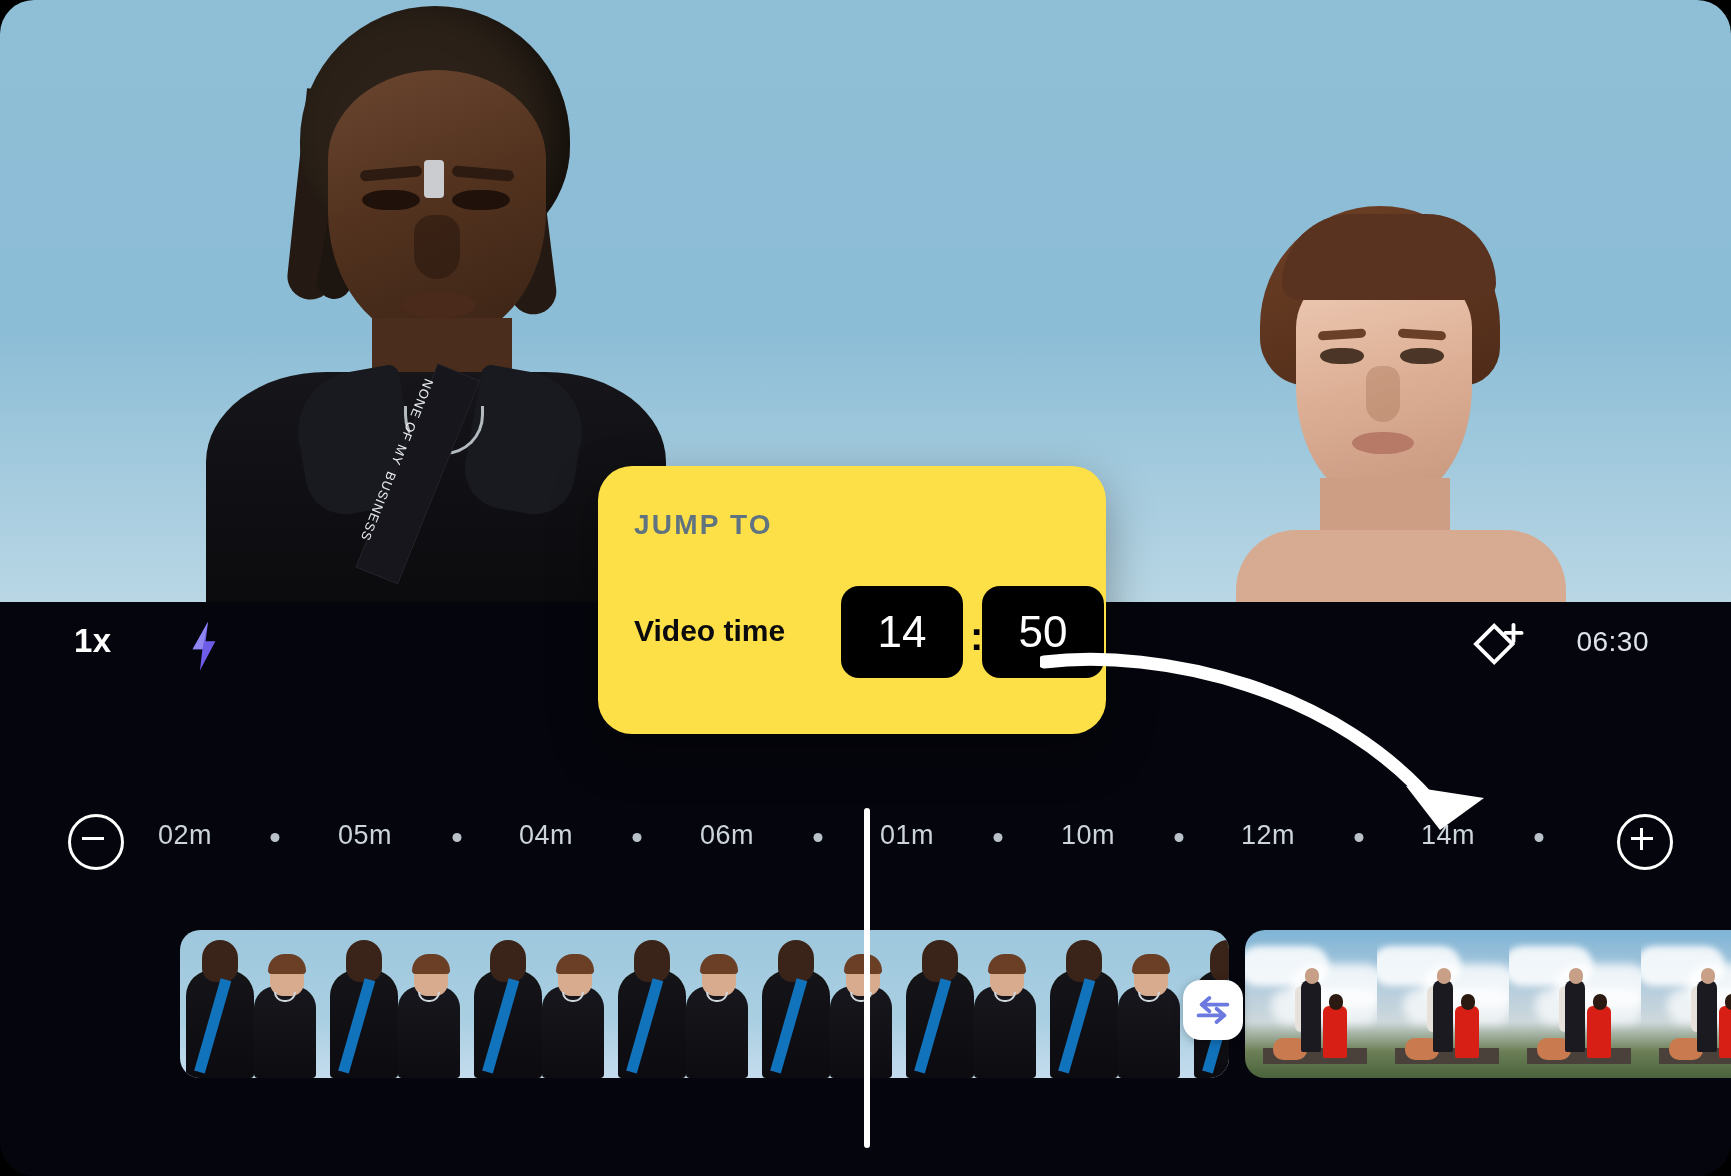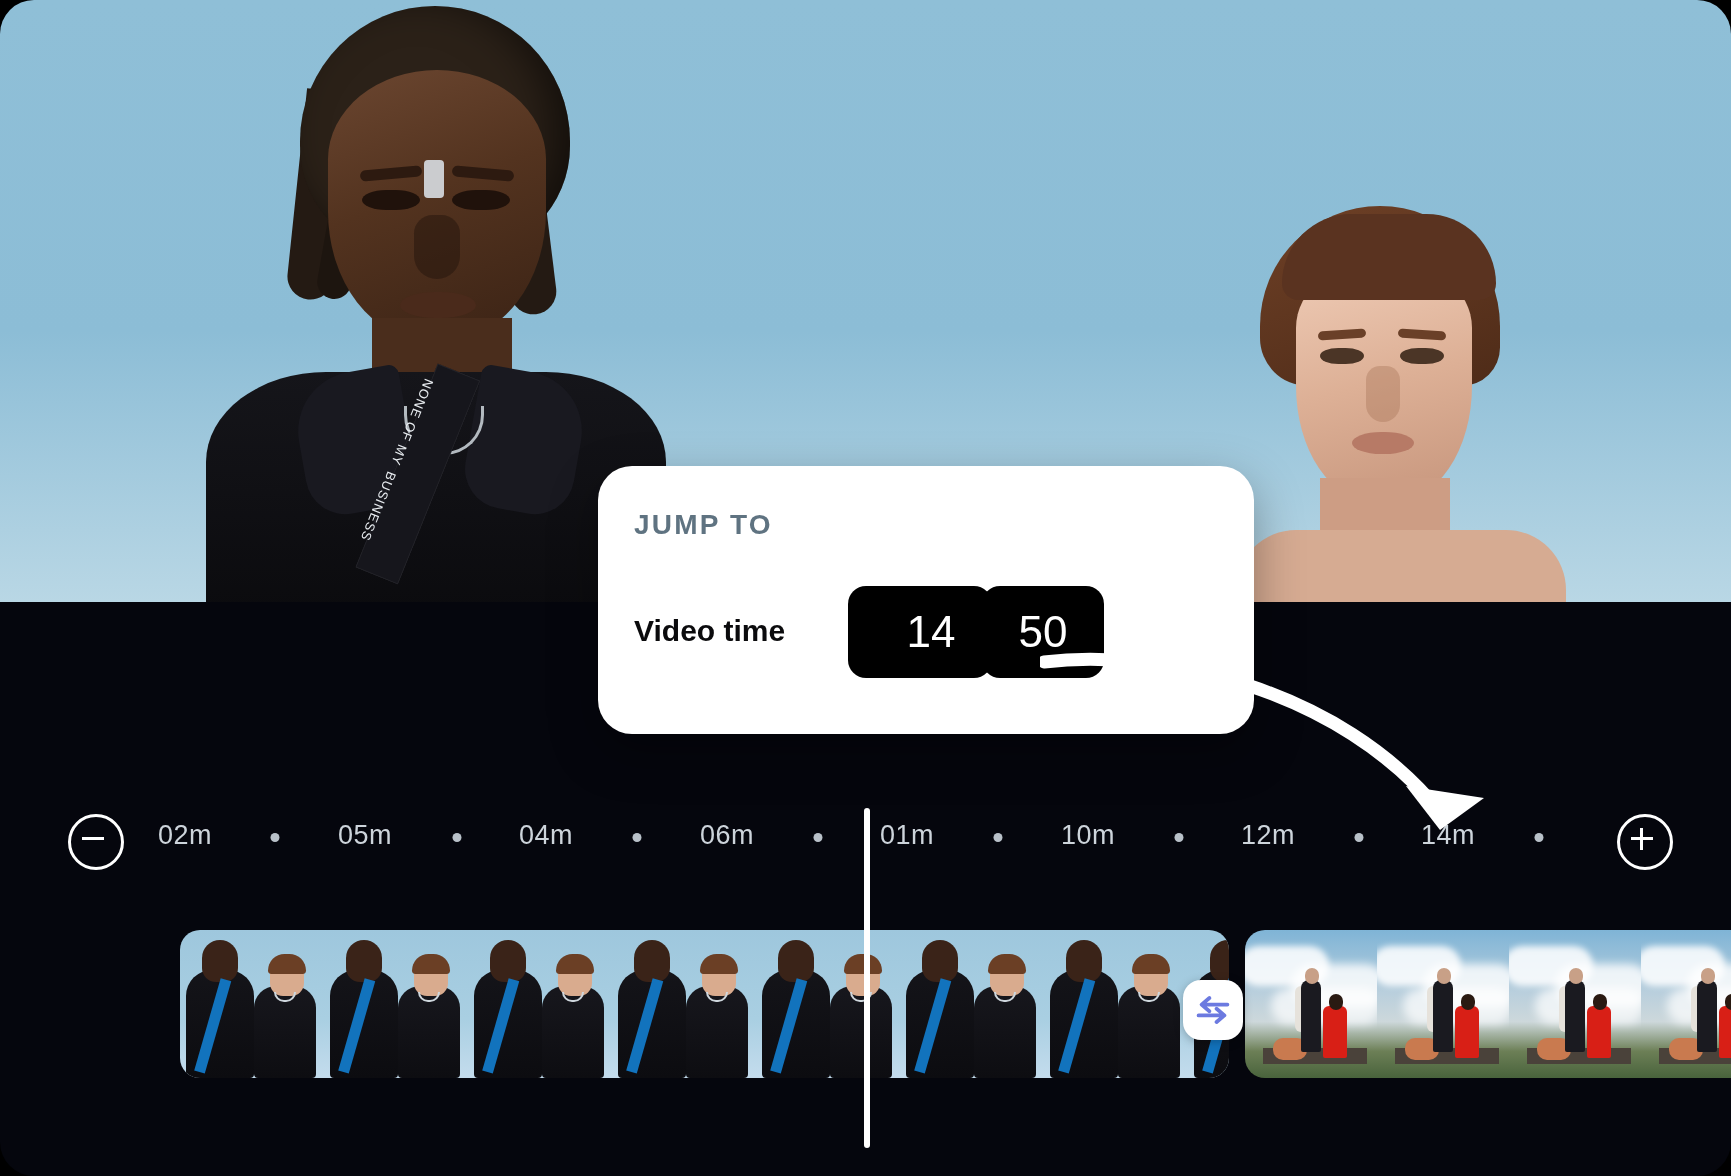--- a/index.html
+++ b/index.html
@@ -207,42 +207,42 @@
     box-shadow: 0 2px 10px rgba(0,0,0,.25);
   }
   #playhead {
     position:absolute; left: 864px; top: -84px; width: 6px; height: 340px;
     background:#ffffff; z-index: 7; border-radius: 3px; cursor: ew-resize;
   }
 
   
   #jump-dialog {
     position:absolute; left: 598px; top: 466px;
-    width: 656px; height: 268px;
-    background:#ffffff; border-radius: 34px;
+    width: 508px; height: 268px;
+    background:#fde047; border-radius: 34px;
     z-index: 20;
     box-shadow: 0 18px 48px rgba(0,0,0,.35);
   }
   #jump-title {
     position:absolute; left: 36px; top: 43px;
     color:#5f7381; font-size: 28px; font-weight: 600; letter-spacing: 2.2px;
   }
   #video-time-label {
     position:absolute; left: 36px; top: 148px;
     color:#0b0b0d; font-size: 30px; font-weight: 700;
   }
   .time-box {
     position:absolute; top: 120px;
     width: 122px; height: 92px; background:#000;
     border-radius: 18px;
     display:flex; align-items:center; justify-content:center;
     color:#ffffff; font-size: 44px; font-weight: 500;
     cursor: text;
   }
-  #time-hh { left: 250px; padding-left: 22px; }
+  #time-hh { left: 243px; }
   #time-mm { left: 384px; }
   #time-colon {
     position:absolute; left: 372px; top: 148px;
     color:#000; font-size: 40px; font-weight: 700;
   }
 
   
   #annot-arrow {
     position:absolute; left: 1040px; top: 600px;
     width: 560px; height: 260px; z-index: 25; pointer-events:none;
@@ -283,20 +283,40 @@
     <div class="figL" id="m2-browL"></div>
     <div class="figL" id="m2-browR"></div>
     <div class="figL" id="m2-eyeL"></div>
     <div class="figL" id="m2-eyeR"></div>
     <div class="figL" id="m2-nose"></div>
     <div class="figL" id="m2-lip"></div>
     <div class="figL" id="m2-neck"></div>
     <div class="figL" id="m2-shoulder"></div>
   </div>
 
+  <div id="toolbar">
+    <div id="speed-badge">1x</div>
+
+    <div id="flash-btn">
+      <svg width="40" height="52" viewBox="0 0 24 32">
+        <path d="M14.5 1 L5 18 H11 L9.5 31 L19 13 H13 Z" fill="#6c5ce7"></path>
+        <path d="M14.5 1 L5 18 H11 Z" fill="#8f86f0"></path>
+      </svg>
+    </div>
+
+    <div id="magic-btn">
+      <svg width="54" height="52" viewBox="0 0 28 27">
+        <path d="M11 3 L20.5 12.5 L11 22 L1.5 12.5 Z" fill="none" stroke="#ffffff" stroke-width="2"></path>
+        <path d="M21 2.5 V11" stroke="#ffffff" stroke-width="2" stroke-linecap="round"></path>
+        <path d="M16.8 6.7 H25.2" stroke="#ffffff" stroke-width="2" stroke-linecap="round"></path>
+      </svg>
+    </div>
+
+    <div id="duration">06:30</div>
+  </div>
 
   <div id="tabrow">
     
 
     
     
 
     
 
     

